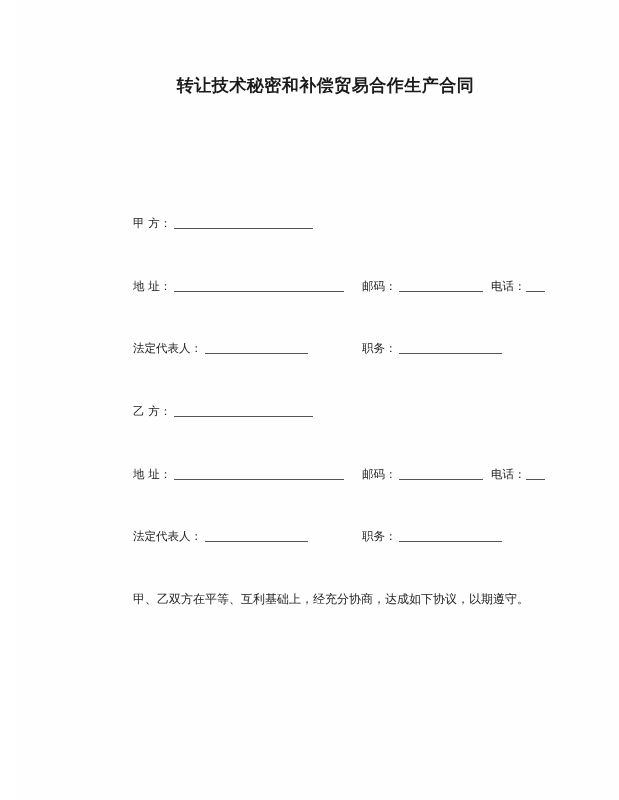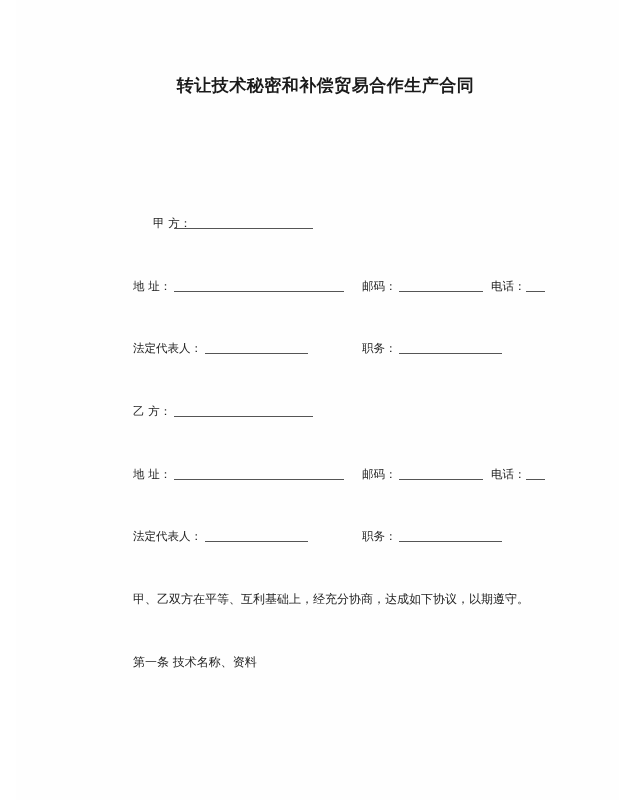--- a/index.html
+++ b/index.html
@@ -62,21 +62,21 @@
     }
   </style>
 </head>
 <body>
 
 <div class="page">
 
   <div class="title">转让技术秘密和补偿贸易合作生产合同</div>
 
   <div class="row" style="top:214px;">
-    <span class="lbl" style="left:117px;margin-left:20px;">甲  方：</span>
+    <span class="lbl" style="left:117px;">甲  方：</span>
     <div class="line" style="left:158px; width:139px; top:14px;"></div>
   </div>
 
   <div class="row" style="top:277px;">
     <span class="lbl" style="left:117px;">地  址：</span>
     <div class="line" style="left:158px; width:170px; top:14px;"></div>
     <span class="lbl" style="left:346px;">邮码：</span>
     <div class="line" style="left:383px; width:84px; top:14px;"></div>
     <span class="lbl" style="left:475px;">电话：</span>
     <div class="line" style="left:510px; width:19px; top:14px;"></div>
@@ -105,15 +105,14 @@
 
   <div class="row" style="top:527px;">
     <span class="lbl" style="left:117px;">法定代表人：</span>
     <div class="line" style="left:189px; width:103px; top:14px;"></div>
     <span class="lbl" style="left:346px;">职务：</span>
     <div class="line" style="left:383px; width:103px; top:14px;"></div>
   </div>
 
   <div class="para" style="top:590px;">甲、乙双方在平等、互利基础上，经充分协商，达成如下协议，以期遵守。</div>
 
-  <div class="para" style="top:653px;">第一条  技术名称、资料</div>
 
 </div>
 
 </body></html>

